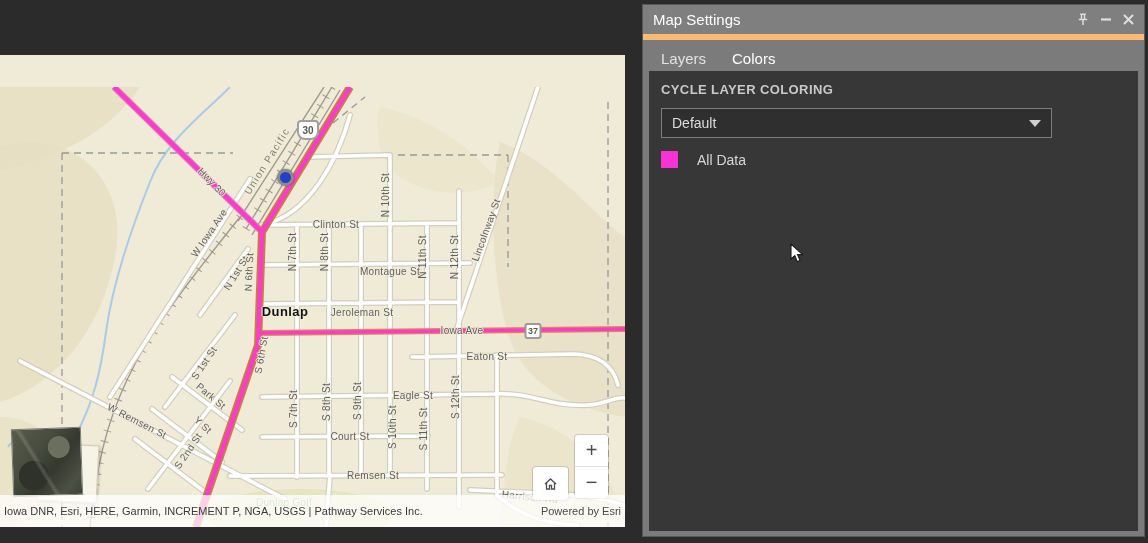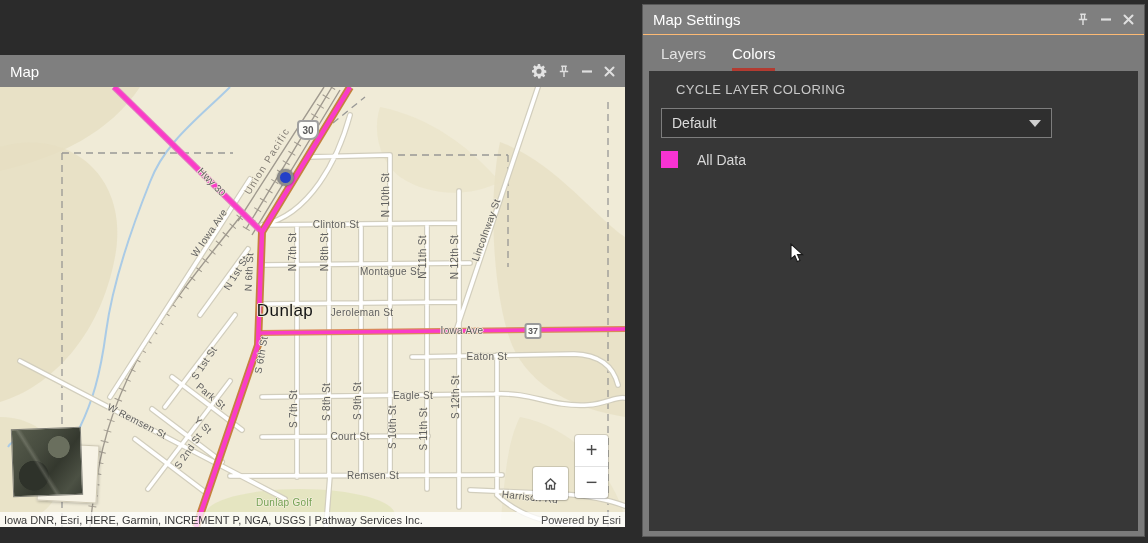--- a/index.html
+++ b/index.html
@@ -34,41 +34,41 @@
   .hw-thin{stroke:#fb3cc8;stroke-width:3.5;fill:none;}
   .rr-tick{stroke:#a09a8f;stroke-width:8;stroke-dasharray:1 10;fill:none;}
   .rr-line{stroke:#a09a8f;stroke-width:1.4;fill:none;}
   .stream{stroke:#aacbe6;stroke-width:2;fill:none;}
   .bound{stroke:#8f8f8f;stroke-width:1.3;stroke-dasharray:7 5;fill:none;opacity:.9;}
 
   .map-label{
     position:absolute;font-size:10px;color:#5f5f5f;white-space:nowrap;letter-spacing:.3px;
     text-shadow:1px 0 0 #f2edda,-1px 0 0 #f2edda,0 1px 0 #f2edda,0 -1px 0 #f2edda;
   }
-  .map-label.town{font-weight:400;font-size:17px;color:#141414;letter-spacing:.4px;}
+  .map-label.town{font-weight:700;font-size:13px;color:#141414;letter-spacing:.4px;}
   .map-label.rail{color:#807b72;letter-spacing:1.4px;}
   .map-label.golf{color:#74a254;}
   .map-label.shield-us{
     width:18px;height:16px;display:flex;align-items:center;justify-content:center;
     background:#fdfdfa;border:2px solid #a0a0a0;border-radius:4px 4px 8px 8px;
     font-size:10px;font-weight:700;color:#5a5a5a;text-shadow:none;letter-spacing:0;
   }
   .map-label.shield-state{
     width:13px;height:12px;display:flex;align-items:center;justify-content:center;
     background:#fdfdfa;border:2px solid #9a9a9a;border-radius:3px;
     font-size:9px;font-weight:700;color:#5a5a5a;text-shadow:none;letter-spacing:0;
   }
 
   .marker{
     position:absolute;left:285px;top:90px;width:11px;height:11px;margin:-8px 0 0 -8px;
     border-radius:50%;background:#2440c8;border:3px solid #8b8b8b;box-shadow:0 0 2px rgba(0,0,0,.45);
   }
 
   .attrib{
-    position:absolute;left:0;right:0;bottom:0;height:15px;
+    position:absolute;left:0;right:0;bottom:0;height:32px;
     background:rgba(255,255,255,.75);
     display:flex;justify-content:space-between;align-items:center;
     font-size:11px;color:#3a3a3a;padding:0 4px;white-space:nowrap;
   }
   .attrib .powered{color:#4a4a4a;}
 
   .zoomctl{
     position:absolute;left:575px;top:348px;width:33px;background:#fff;border-radius:3px;
     box-shadow:0 0 0 1px rgba(0,0,0,.12),0 1px 2px rgba(0,0,0,.15);
   }
@@ -92,69 +92,44 @@
       radial-gradient(circle at 68% 28%,#6a6f5e 0 16%,transparent 17%),
       radial-gradient(circle at 30% 70%,#2e322a 0 22%,transparent 23%),
       linear-gradient(130deg,#575c4c 0%,#474c3f 35%,#34382e 60%,#4c5144 85%,#3c4036 100%);
   }
 
   
   .settings-window{
     position:absolute;left:642px;top:4px;width:503px;height:533px;
     background:#7b7b7b;border:1px solid #585858;box-sizing:border-box;
   }
-  .settings-window .titlebar{height:29px;border-bottom:1px solid #fdba74;}
+  .settings-window .titlebar{height:29px;border-bottom:6px solid #fdba74;}
   .sw-tabs{height:36px;display:flex;align-items:flex-end;padding:0 0 0 18px;gap:26px;}
   .tab{color:#e3e3e3;font-size:15px;padding-bottom:9px;cursor:pointer;}
   .tab.active{color:#fff;border-bottom:3px solid #b23b31;padding-bottom:6px;}
   .sw-content{position:absolute;left:6px;right:6px;top:66px;bottom:5px;background:#373737;}
   .section-heading{
-    position:absolute;left:12px;top:11px;color:#c9c9c9;font-size:13px;font-weight:400;letter-spacing:.4px;margin-left:15px;
+    position:absolute;left:12px;top:11px;color:#c9c9c9;font-size:13px;font-weight:700;letter-spacing:.4px;
   }
   .dropdown{
     position:absolute;left:12px;top:37px;width:391px;height:30px;box-sizing:border-box;
     background:#2f2f2f;border:1px solid #7d7d7d;color:#dcdcdc;font-size:14px;
     display:flex;align-items:center;justify-content:space-between;padding:0 10px;cursor:pointer;
   }
   .caret{width:0;height:0;border-left:6px solid transparent;border-right:6px solid transparent;border-top:7px solid #d0d0d0;}
   .legend{position:absolute;left:12px;top:80px;display:flex;flex-direction:column;gap:10px;}
   .legend-row{display:flex;align-items:center;gap:19px;cursor:pointer;}
   .legend-swatch{width:17px;height:17px;}
   .legend-label{color:#d6d6d6;font-size:14px;}
   .cursor{position:absolute;left:141px;top:172px;pointer-events:none;}
 </style>
 </head>
 <body>
 
 <div class="map-window">
-  <div class="titlebar">
-    <span class="title">Map</span>
-    <span class="tb-icons">
-      <span class="tb-icon">
-        <svg width="15" height="15" viewBox="0 0 20 20" fill="#ececec">
-            <path d="M19 11.5v-3l-2.6-.5a6.7 6.7 0 0 0-.7-1.6l1.5-2.2-2.1-2.1-2.2 1.5c-.5-.3-1-.5-1.6-.7L10.8 0h-3l-.5 2.6c-.6.2-1.1.4-1.6.7L3.5 1.8 1.4 3.9l1.5 2.2c-.3.5-.5 1-.7 1.6L0 8.2v3l2.6.5c.2.6.4 1.1.7 1.6l-1.5 2.2 2.1 2.1 2.2-1.5c.5.3 1 .5 1.6.7l.5 2.6h3l.5-2.6c.6-.2 1.1-.4 1.6-.7l2.2 1.5 2.1-2.1-1.5-2.2c.3-.5.5-1 .7-1.6l2.6-.5zM9.3 13a3.4 3.4 0 1 1 0-6.8 3.4 3.4 0 0 1 0 6.8z"></path>
-          </svg>
-      </span>
-      <span class="tb-icon">
-        <svg width="12" height="13" viewBox="0 0 12 13" stroke="#e8e8e8" fill="none" stroke-width="1.4">
-            <path d="M3.2,1.2 H8.8 M4.5,1.2 V5.8 M7.5,1.2 V5.8 M1.8,6.5 H10.2 M6,6.5 V12"></path>
-          </svg>
-      </span>
-      <span class="tb-icon">
-        <svg width="12" height="5" viewBox="0 0 12 5" stroke="#e8e8e8">
-            <path d="M1,2.5 H11" stroke-width="2.2"></path>
-          </svg>
-      </span>
-      <span class="tb-icon">
-        <svg width="11" height="11" viewBox="0 0 11 11" stroke="#e8e8e8">
-            <path d="M1.5,1.5 L9.5,9.5 M9.5,1.5 L1.5,9.5" stroke-width="2" stroke-linecap="round"></path>
-          </svg>
-      </span>
-    </span>
-  </div>
 
   <div class="map-body">
     <svg class="map-svg" width="625" height="440" viewBox="0 0 625 440">
 
       <path fill="#e7e0c4" opacity=".9" d="M0,0 L140,0 C110,45 60,70 0,84 Z"></path>
       <path fill="#e6dfc2" opacity=".8" d="M0,60 C70,40 130,90 115,170 C100,250 50,300 0,315 Z"></path>
       <path fill="#e8e1c5" opacity=".85" d="M500,55 C555,75 595,130 625,150 L625,330 C575,322 530,300 512,258 C494,214 487,115 500,55 Z"></path>
       <path fill="#e9e2c7" opacity=".6" d="M380,20 C430,30 470,60 500,95 C470,110 430,110 400,90 C380,75 372,45 380,20 Z"></path>
       <path fill="#e6dfc2" opacity=".7" d="M0,330 C40,330 70,360 60,400 C50,430 20,440 0,440 Z"></path>
       <path fill="#e6dfc2" opacity=".5" d="M520,330 C570,340 610,380 625,430 L500,440 C505,400 505,360 520,330 Z"></path>

